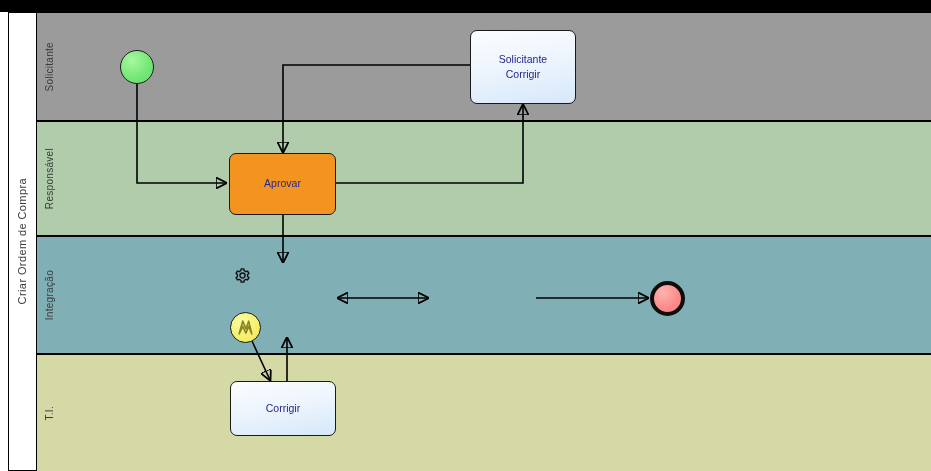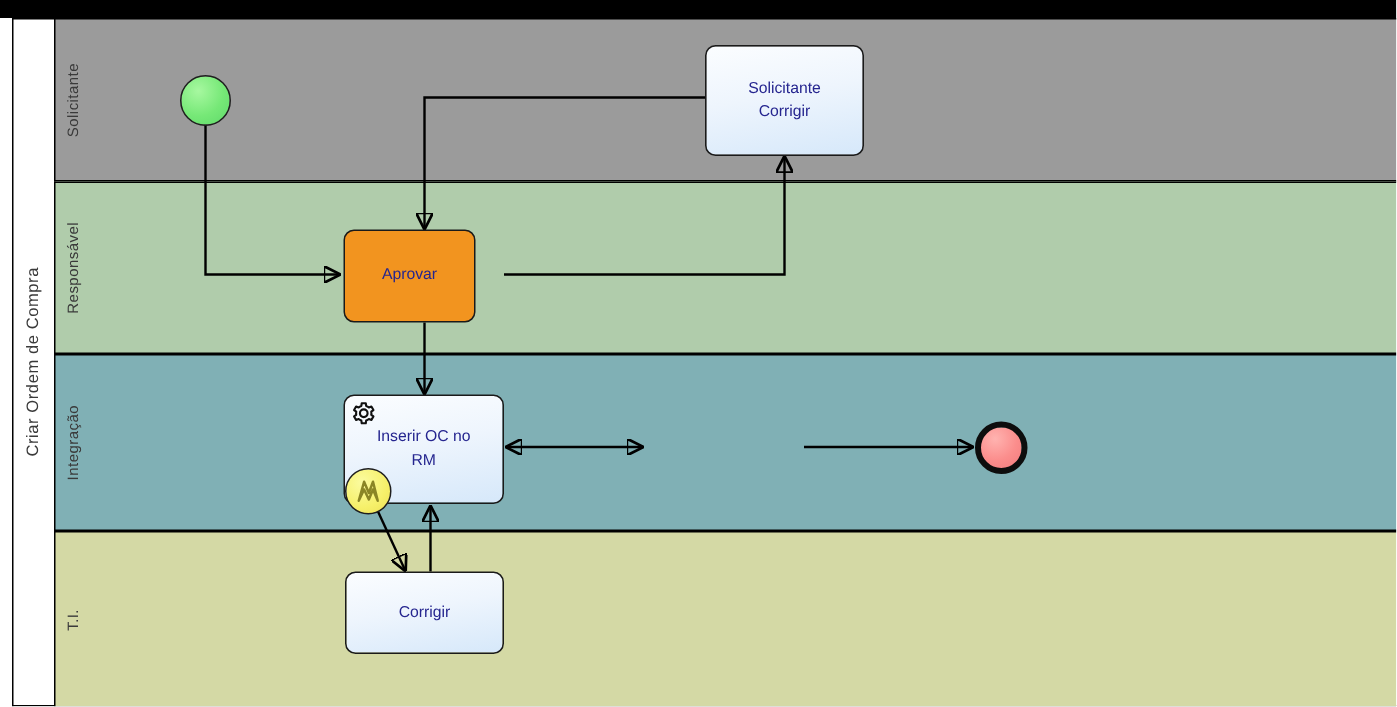--- a/index.html
+++ b/index.html
@@ -212,30 +212,24 @@
 
   <div class="event start" style="left:120px; top:50px; width:34px; height:34px;"></div>
 
   <div class="task blue" style="left:470px; top:30px; width:106px; height:74px;">
     <div class="task-label">
       <div>Solicitante</div>
       <div>Corrigir</div>
     </div>
   </div>
 
-  <div class="task orange" style="left:229px; top:153px; width:88px; height:62px;align-items:center;">
+  <div class="task orange" style="left:229px; top:153px; width:107px; height:62px;align-items:center;">
     <span class="task-label">Aprovar</span>
   </div>
 
-  <div class="task blue" style="left:229px; top:263px; width:107px; height:73px;">
-    <div class="task-label">
-      <div>Inserir OC no</div>
-      <div>RM</div>
-    </div>
-  </div>
 
   <div class="gear-icon" style="left:234px; top:267px; width:17px; height:17px;">
     <svg viewBox="0 0 24 24" width="17" height="17" aria-hidden="true">
       <path fill="none" stroke="#111111" stroke-width="2" d="M12 8.4a3.6 3.6 0 1 0 0 7.2 3.6 3.6 0 0 0 0-7.2z"></path>
       <path fill="none" stroke="#111111" stroke-width="2" stroke-linejoin="round" d="M19.2 12c0-.5-.05-1-.14-1.47l2.04-1.5-1.9-3.3-2.38.9a7.6 7.6 0 0 0-2.55-1.48L13.9 2.6h-3.8l-.37 2.55A7.6 7.6 0 0 0 7.18 6.63l-2.38-.9-1.9 3.3 2.04 1.5A7.9 7.9 0 0 0 4.8 12c0 .5.05 1 .14 1.47l-2.04 1.5 1.9 3.3 2.38-.9a7.6 7.6 0 0 0 2.55 1.48l.37 2.55h3.8l.37-2.55a7.6 7.6 0 0 0 2.55-1.48l2.38.9 1.9-3.3-2.04-1.5c.09-.47.14-.97.14-1.47z"></path>
     </svg>
   </div>
 
   <div class="event boundary-error" style="left:230px; top:312px; width:31px; height:31px;"></div>
   <div class="bolt-icon" style="left:236px; top:318px; width:19px; height:19px;">

